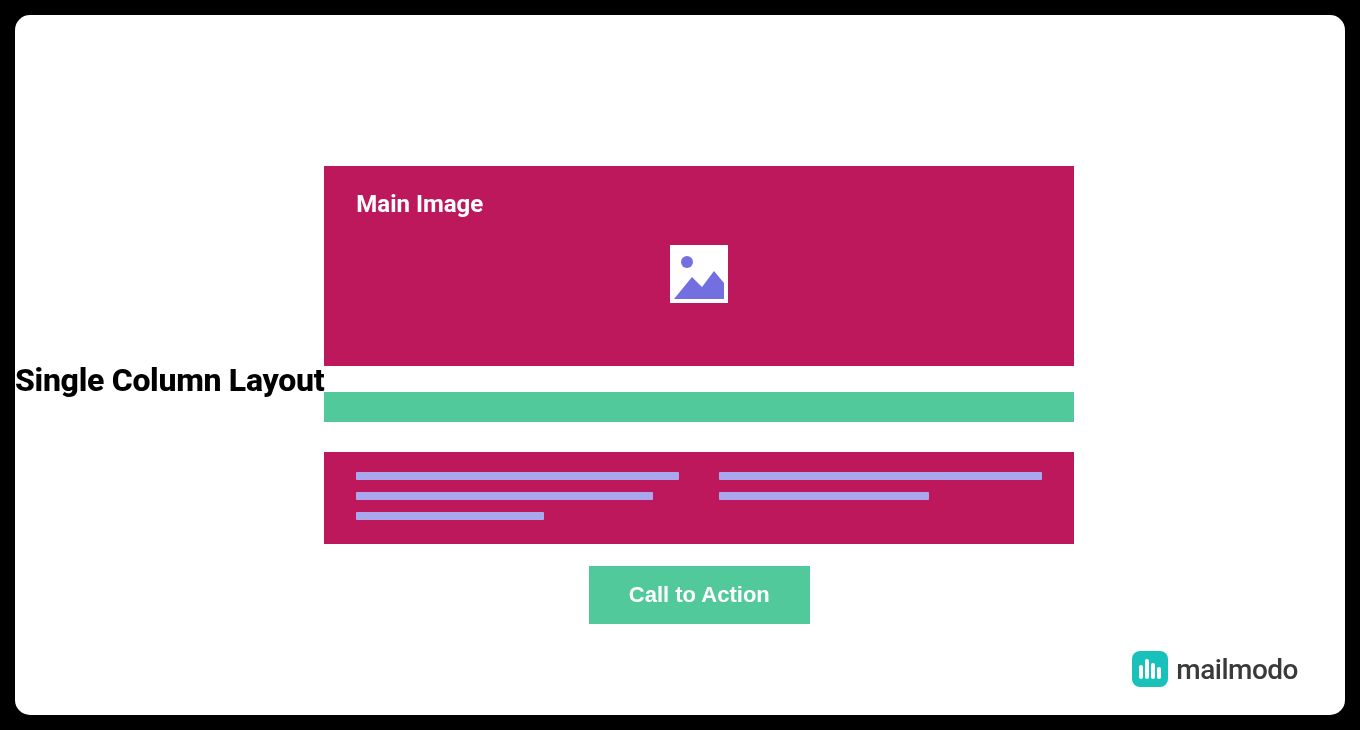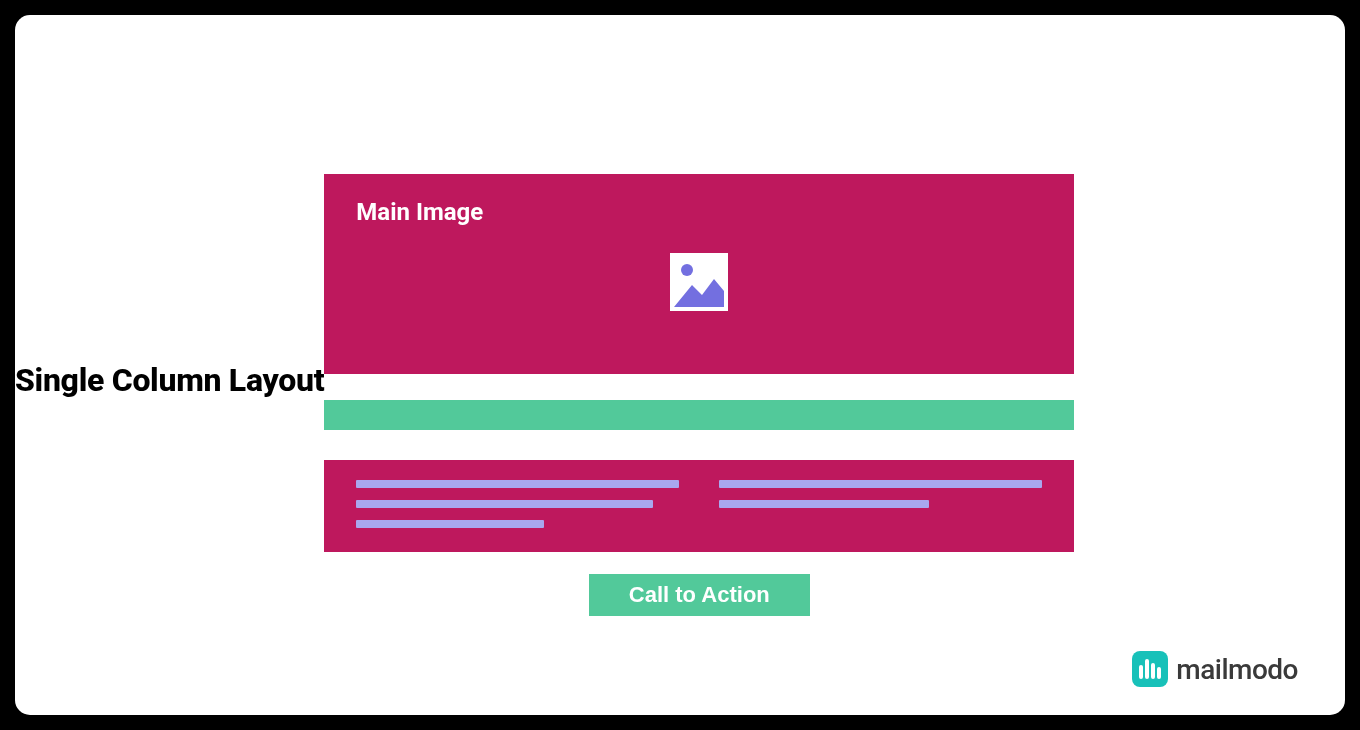--- a/index.html
+++ b/index.html
@@ -88,21 +88,21 @@
   .w100 { width: 100%; }
   .w90  { width: 92%; }
   .w60  { width: 58%; }
   .w65  { width: 65%; }
   .cta {
     margin-top: 22px;
     background: #52C99A;
     color: #fff;
     font-size: 22px;
     font-weight: 700;
-    padding: 8px 40px;
+    padding: 16px 40px;
     border: none;
     cursor: pointer;
   }
   .brand {
     position: absolute;
     right: 47px;
     bottom: 28px;
     display: flex;
     align-items: center;
     gap: 8px;

